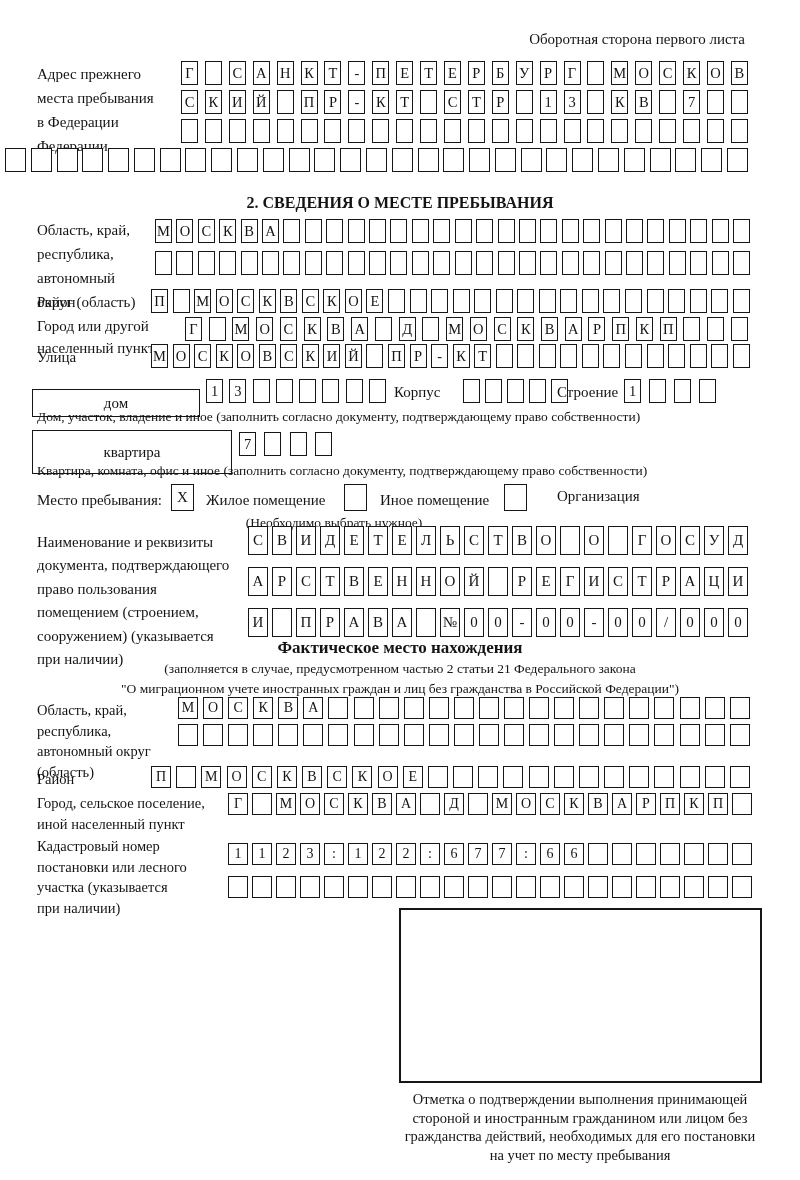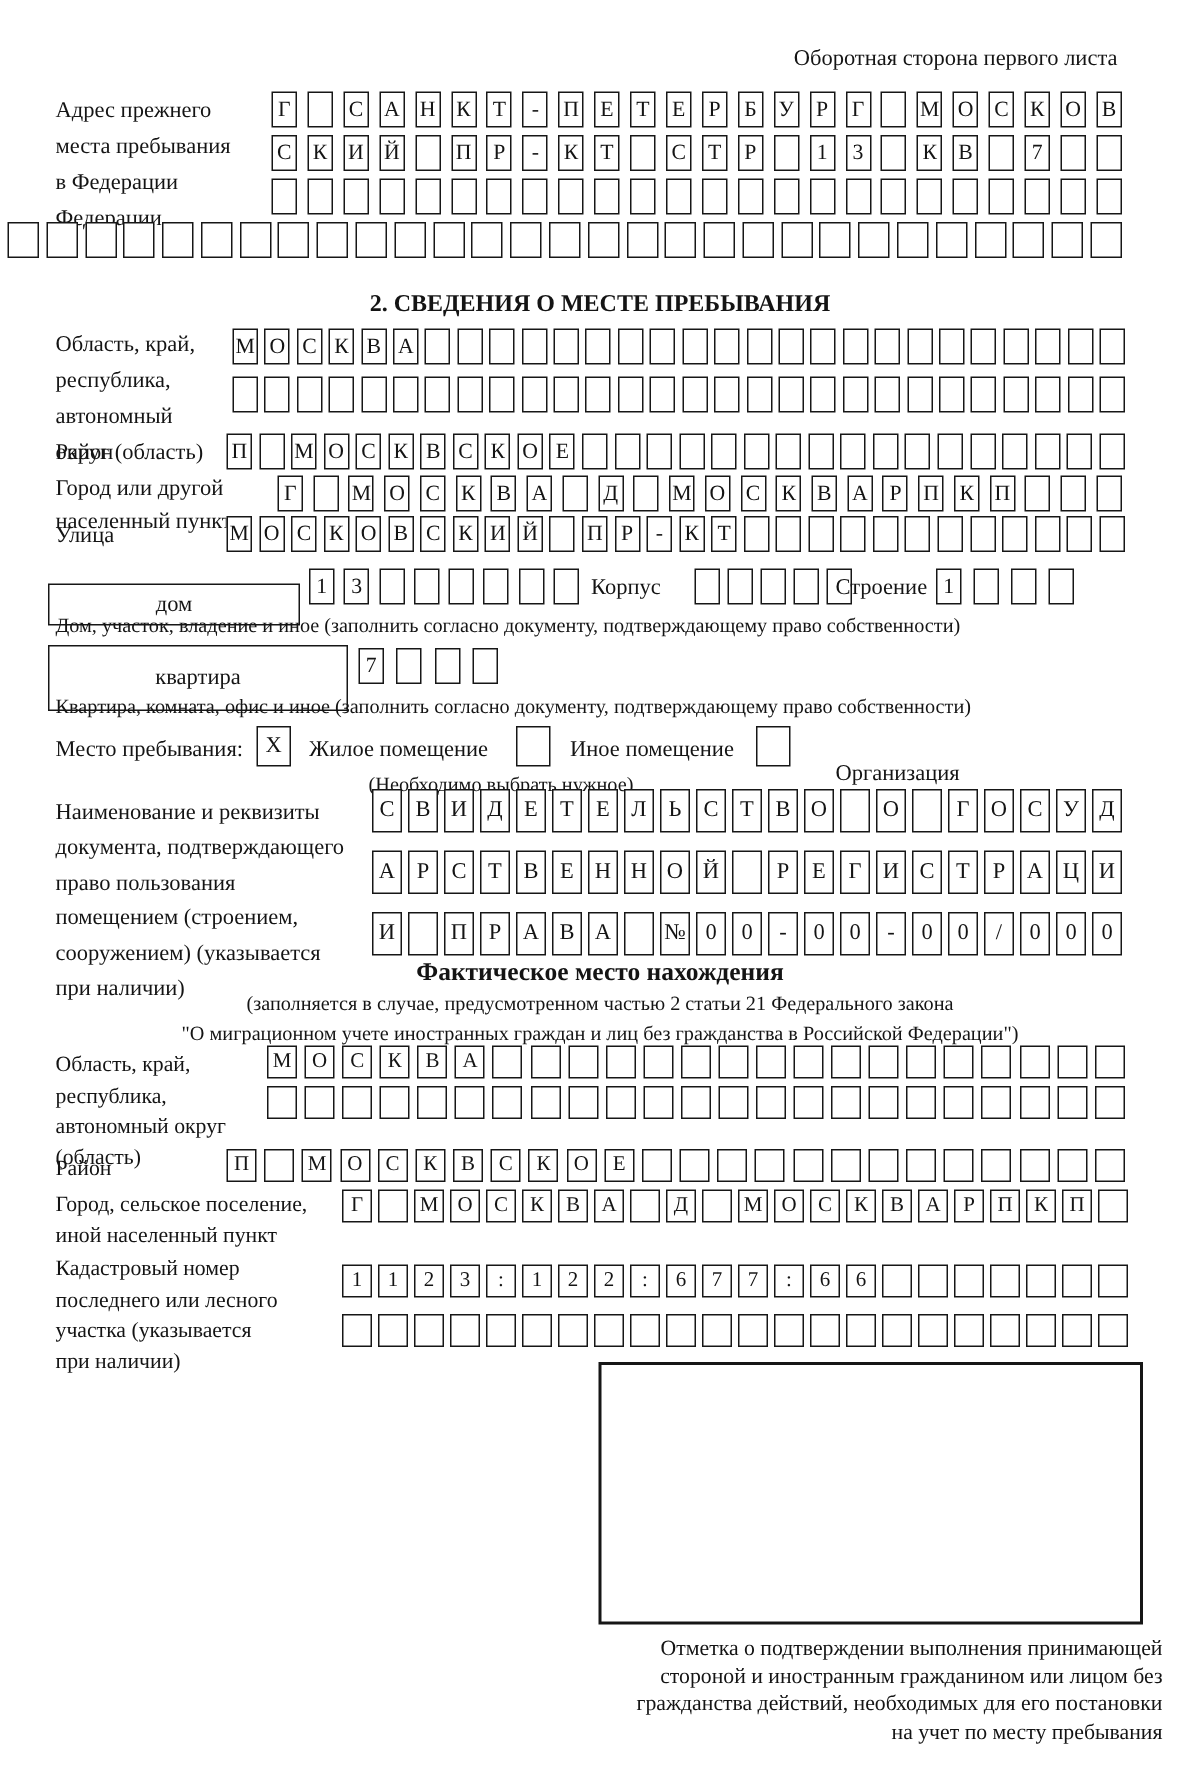--- a/index.html
+++ b/index.html
@@ -17,21 +17,21 @@
         display:inline-flex;align-items:center;justify-content:center;
         font-size:14.5px;line-height:1;background:#fff}
   .grid.sq .cell{flex-basis:21px;width:21px;height:24px}
   .grid.big .cell{flex-basis:20px;width:20px;height:29px;font-size:15px}
   .grid.f .cell{flex-basis:20px;width:20px;height:22px;font-size:14px}
   .bigbox{position:absolute;box-sizing:border-box;border:1.7px solid #161616;
           display:flex;align-items:center;justify-content:center;font-size:15px;background:#fff}
   .chk{position:absolute;box-sizing:border-box;width:23px;height:27px;border:1.7px solid #161616;
        display:flex;align-items:center;justify-content:center;font-size:15px;background:#fff}
   .stamp{position:absolute;box-sizing:border-box;border:2px solid #161616;background:#fff}
-  .cap{font-size:14.5px;line-height:18.5px;text-align:right}
+  .cap{font-size:14.5px;line-height:18.5px;text-align:center}
 </style>
 </head>
 <body>
 
 <div class="sheet">
 
   <div class="abs lbl" style="top:27px;right:55px">Оборотная сторона первого листа</div>
 
   <div class="abs" style="left:37px;top:62px">
     <div class="lbl">Адрес прежнего</div>
@@ -353,21 +353,21 @@
       <span class="cell"></span>
     </div>
   <div class="abs small" style="left:37px;top:463px">Квартира, комната, офис и иное (заполнить согласно документу, подтверждающему право собственности)</div>
 
   <div class="abs lbl" style="left:37px;top:488px">Место пребывания:</div>
   <div class="chk" style="left:171px;top:484px">X</div>
   <div class="abs lbl" style="left:206px;top:488px">Жилое помещение</div>
   <div class="chk" style="left:344px;top:484px"></div>
   <div class="abs lbl" style="left:380px;top:488px">Иное помещение</div>
   <div class="chk" style="left:504px;top:484px"></div>
-  <div class="abs lbl" style="left:557px;top:504px">Организация</div>
+  <div class="abs lbl" style="left:557px;top:484px">Организация</div>
   <div class="abs small center" style="left:134px;top:515px;width:400px">(Необходимо выбрать нужное)</div>
 
   <div class="abs" style="left:37px;top:531px">
     <div class="lbl" style="line-height:23.4px">Наименование и реквизиты</div>
     <div class="lbl" style="line-height:23.4px">документа, подтверждающего</div>
     <div class="lbl" style="line-height:23.4px">право пользования</div>
     <div class="lbl" style="line-height:23.4px">помещением (строением,</div>
     <div class="lbl" style="line-height:23.4px">сооружением) (указывается</div>
     <div class="lbl" style="line-height:23.4px">при наличии)</div>
   </div>
@@ -554,21 +554,21 @@
       <span class="cell">А</span>
       <span class="cell">Р</span>
       <span class="cell">П</span>
       <span class="cell">К</span>
       <span class="cell">П</span>
       <span class="cell"></span>
     </div>
 
   <div class="abs" style="left:37px;top:836px">
     <div class="lbl2">Кадастровый номер</div>
-    <div class="lbl2">последнего или лесного</div>
+    <div class="lbl2">постановки или лесного</div>
     <div class="lbl2">участка (указывается</div>
     <div class="lbl2">при наличии)</div>
   </div>
   <div class="grid f" style="left:228px;top:843px;width:524px">
       <span class="cell">1</span>
       <span class="cell">1</span>
       <span class="cell">2</span>
       <span class="cell">3</span>
       <span class="cell">:</span>
       <span class="cell">1</span>

